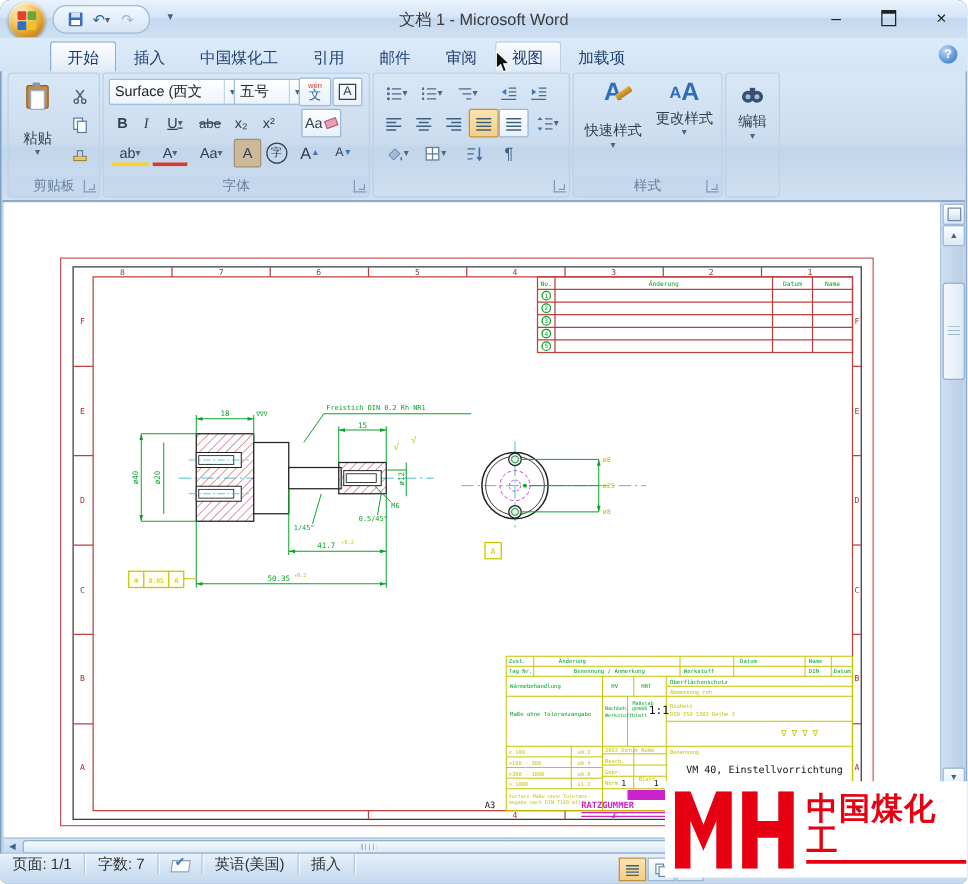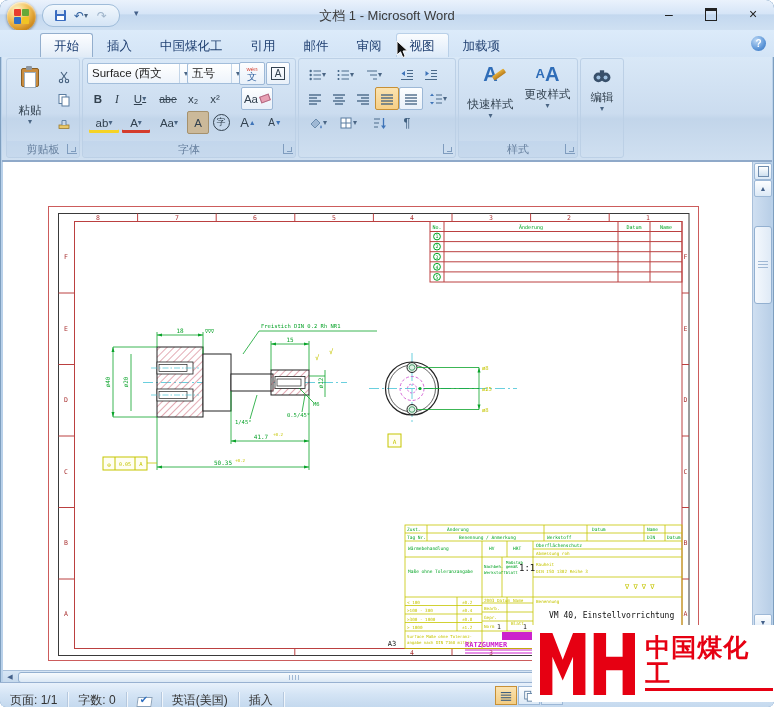--- a/index.html
+++ b/index.html
@@ -62,21 +62,21 @@
   .vscroll{position:absolute;right:0;top:0;width:18px;bottom:0;background:linear-gradient(90deg,#cfdff1,#b9cfe7);border-left:1px solid #a9c0da;}
   .vbtn{position:absolute;left:1px;width:16px;height:15px;background:linear-gradient(#fdfeff,#dce9f6);border:1px solid #9db8d6;border-radius:2px;display:flex;align-items:center;justify-content:center;font-size:7px;color:#44618a;}
   .vthumb{position:absolute;left:1px;top:64px;width:16px;height:76px;background:linear-gradient(90deg,#f4f8fd,#dfeaf6);border:1px solid #93b0d0;border-radius:3px;}
   .vthumb:after{content:"";position:absolute;left:3px;right:3px;top:34px;height:8px;background:repeating-linear-gradient(#9fb8d4 0 1px,transparent 1px 3px);}
   .rulericon{width:9px;height:9px;border:1px solid #6f8cae;background:linear-gradient(#fff,#cfe0f0);}
   .hscroll{position:absolute;left:3px;top:670px;width:768px;height:12px;background:linear-gradient(#d7e6f5,#c4d8ec);border-top:1px solid #a9c0da;}
   .hbtn{position:absolute;left:0;top:0;width:14px;height:11px;display:flex;align-items:center;justify-content:center;font-size:7px;color:#44618a;}
   .hthumb{position:absolute;left:15px;top:1px;width:575px;height:9px;background:linear-gradient(#f6fafd,#dbe8f5);border:1px solid #93b0d0;border-radius:3px;}
   .hthumb:after{content:"";position:absolute;left:47%;top:2px;width:12px;height:5px;background:repeating-linear-gradient(90deg,#9fb8d4 0 1px,transparent 1px 3px);}
   
-  .statusbar{position:absolute;left:0;top:682px;right:0;height:25px;background:linear-gradient(#e8f1fb,#d4e4f5 45%,#c3d8ee);border-top:1px solid #98b1d1;border-radius:0 0 6px 6px;display:flex;align-items:flex-end;font-size:12px;color:#333;}
+  .statusbar{position:absolute;left:0;top:682px;right:0;height:25px;background:linear-gradient(#e8f1fb,#d4e4f5 45%,#c3d8ee);border-top:1px solid #98b1d1;border-radius:0 0 6px 6px;display:flex;align-items:flex-start;font-size:12px;color:#333;}
   .seg{padding:0 10px;height:16px;line-height:16px;border-right:1px solid #b5c8de;box-shadow:1px 0 0 rgba(255,255,255,.7);display:flex;align-items:center;gap:4px;}
   .spell{width:14px;height:11px;position:relative;}
   .spell:before{content:"";position:absolute;left:0;top:2px;width:13px;height:8px;background:#fff;border:1px solid #8aa2bb;transform:skewX(-8deg);}
   .spell:after{content:"✔";position:absolute;left:3px;top:-3px;color:#2e6fc0;font-size:10px;}
   .vbtns{position:absolute;left:495px;top:3px;display:flex;gap:1px;}
   .vb{width:20px;height:17px;border:1px solid #9db8d6;background:linear-gradient(#fdfeff,#dce9f6);display:flex;align-items:center;justify-content:center;}
   .vb.on{background:linear-gradient(#fbe3b0,#f3cd83);border-color:#c79036;}
   
   .watermark{position:absolute;left:532px;top:625px;width:242px;height:77px;background:#fff;z-index:50;display:flex;align-items:center;}
   .wm-right{margin-left:6px;display:flex;flex-direction:column;}
@@ -771,21 +771,21 @@
     </div>
   </div>
 
   <div class="hscroll">
     <span class="hbtn">◀</span>
     <span class="hthumb"></span>
   </div>
 
   <div class="statusbar">
     <span class="seg">页面: 1/1</span>
-    <span class="seg">字数: 0</span>
+    <span class="seg">字数: 7</span>
     <span class="seg">
         <span class="spell"></span>
       </span>
     <span class="seg">英语(美国)</span>
     <span class="seg">插入</span>
     <span class="vbtns">
       <span class="vb on">
           <svg width="12" height="12" viewBox="0 0 14 14">
             <use href="#i-align-j"></use>
           </svg>

